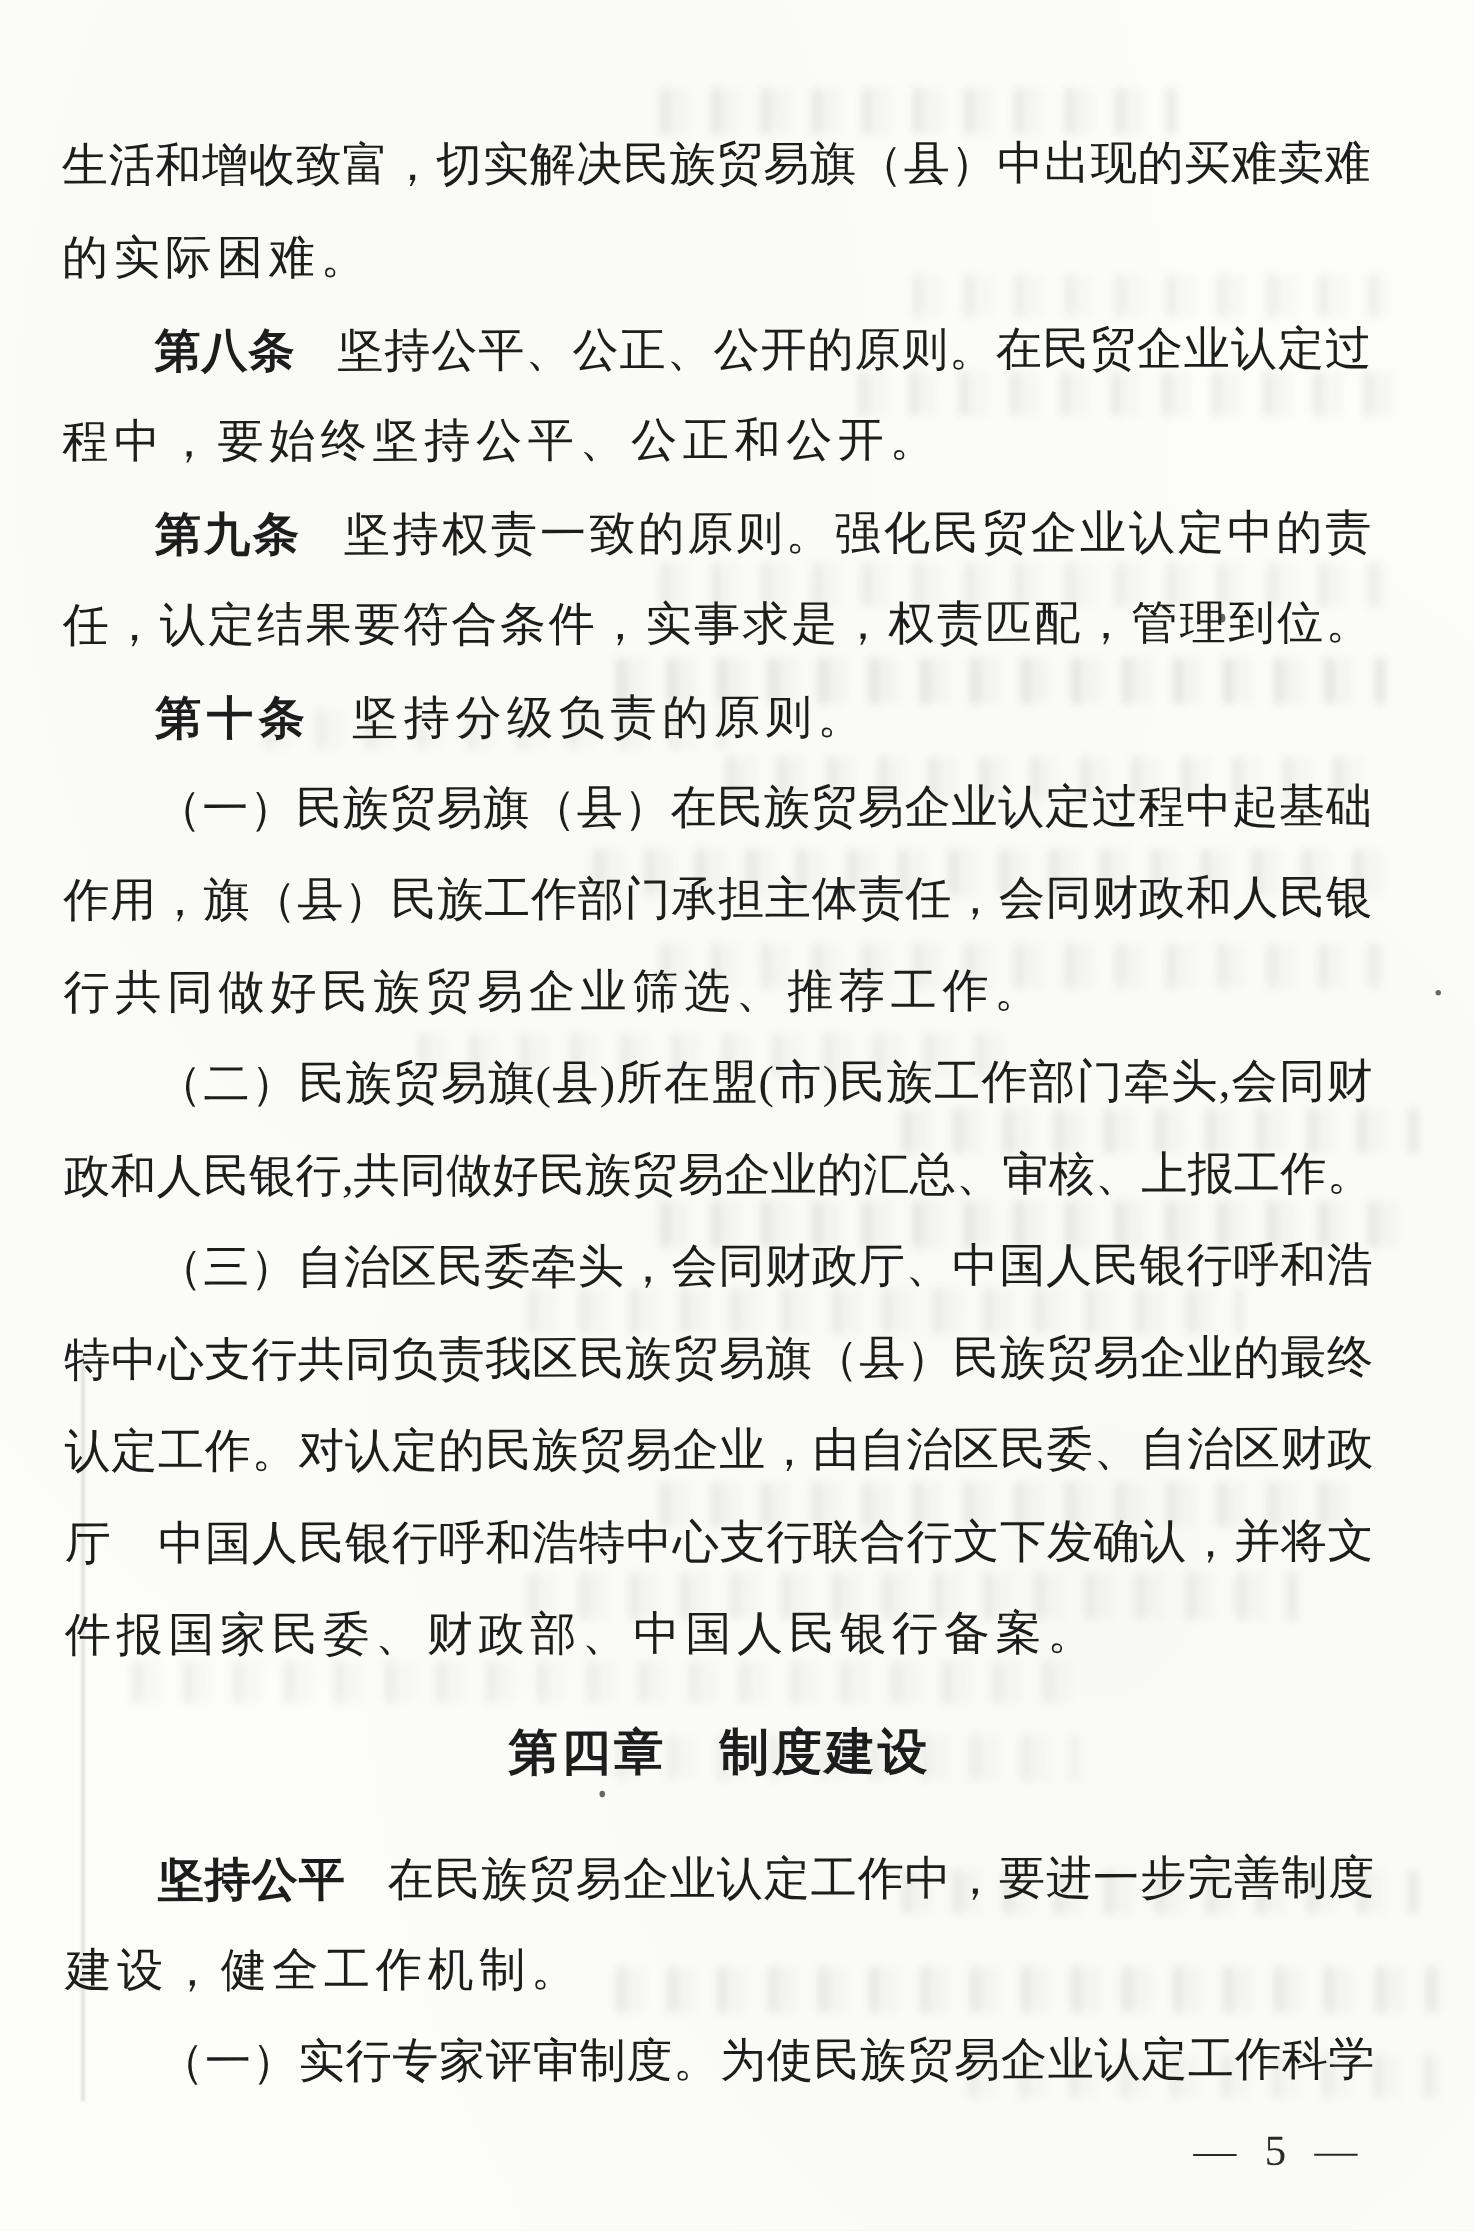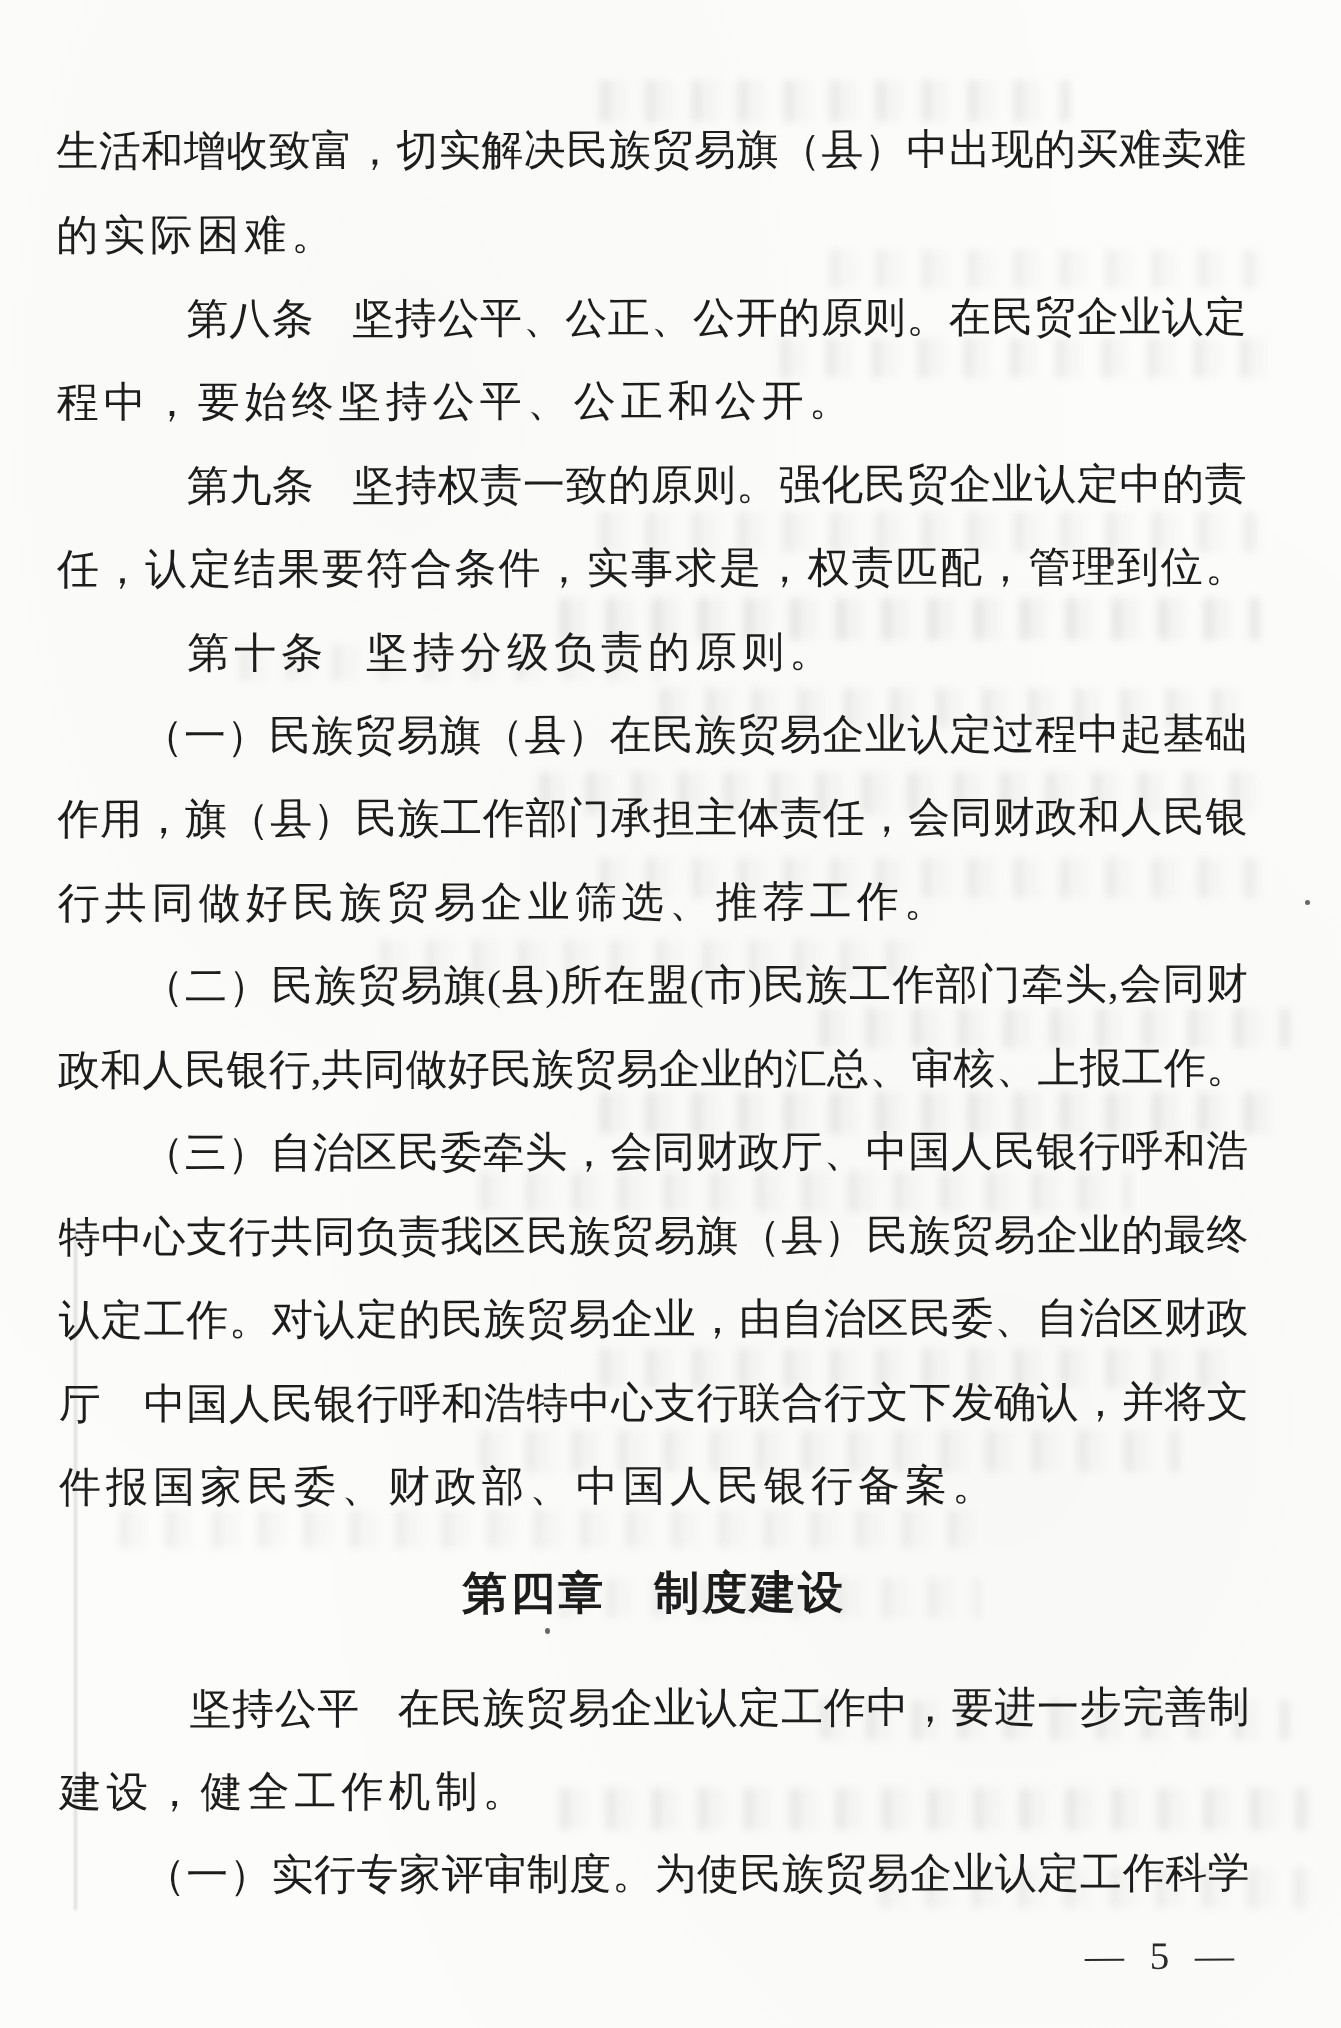--- a/index.html
+++ b/index.html
@@ -36,23 +36,22 @@
     letter-spacing:0;
     white-space:normal;
     text-align:justify;
     text-align-last:justify;
     text-justify:inter-character;
     overflow:hidden;
   }
   .line.indent{ text-indent:2em; }
   .lead{
     font-family:"Liberation Sans","DejaVu Sans",sans-serif;
-    font-weight:400;
+    font-weight:700;
     margin-right:0.9em;
-    margin-left:46px;
   }
   .line.chapter{
     margin-top:22px;
     margin-bottom:32px;
     text-align:center;
     text-align-last:center;
     text-indent:0;
     font-family:"Liberation Sans","DejaVu Sans",sans-serif;
     font-weight:700;
     font-size:45px;

